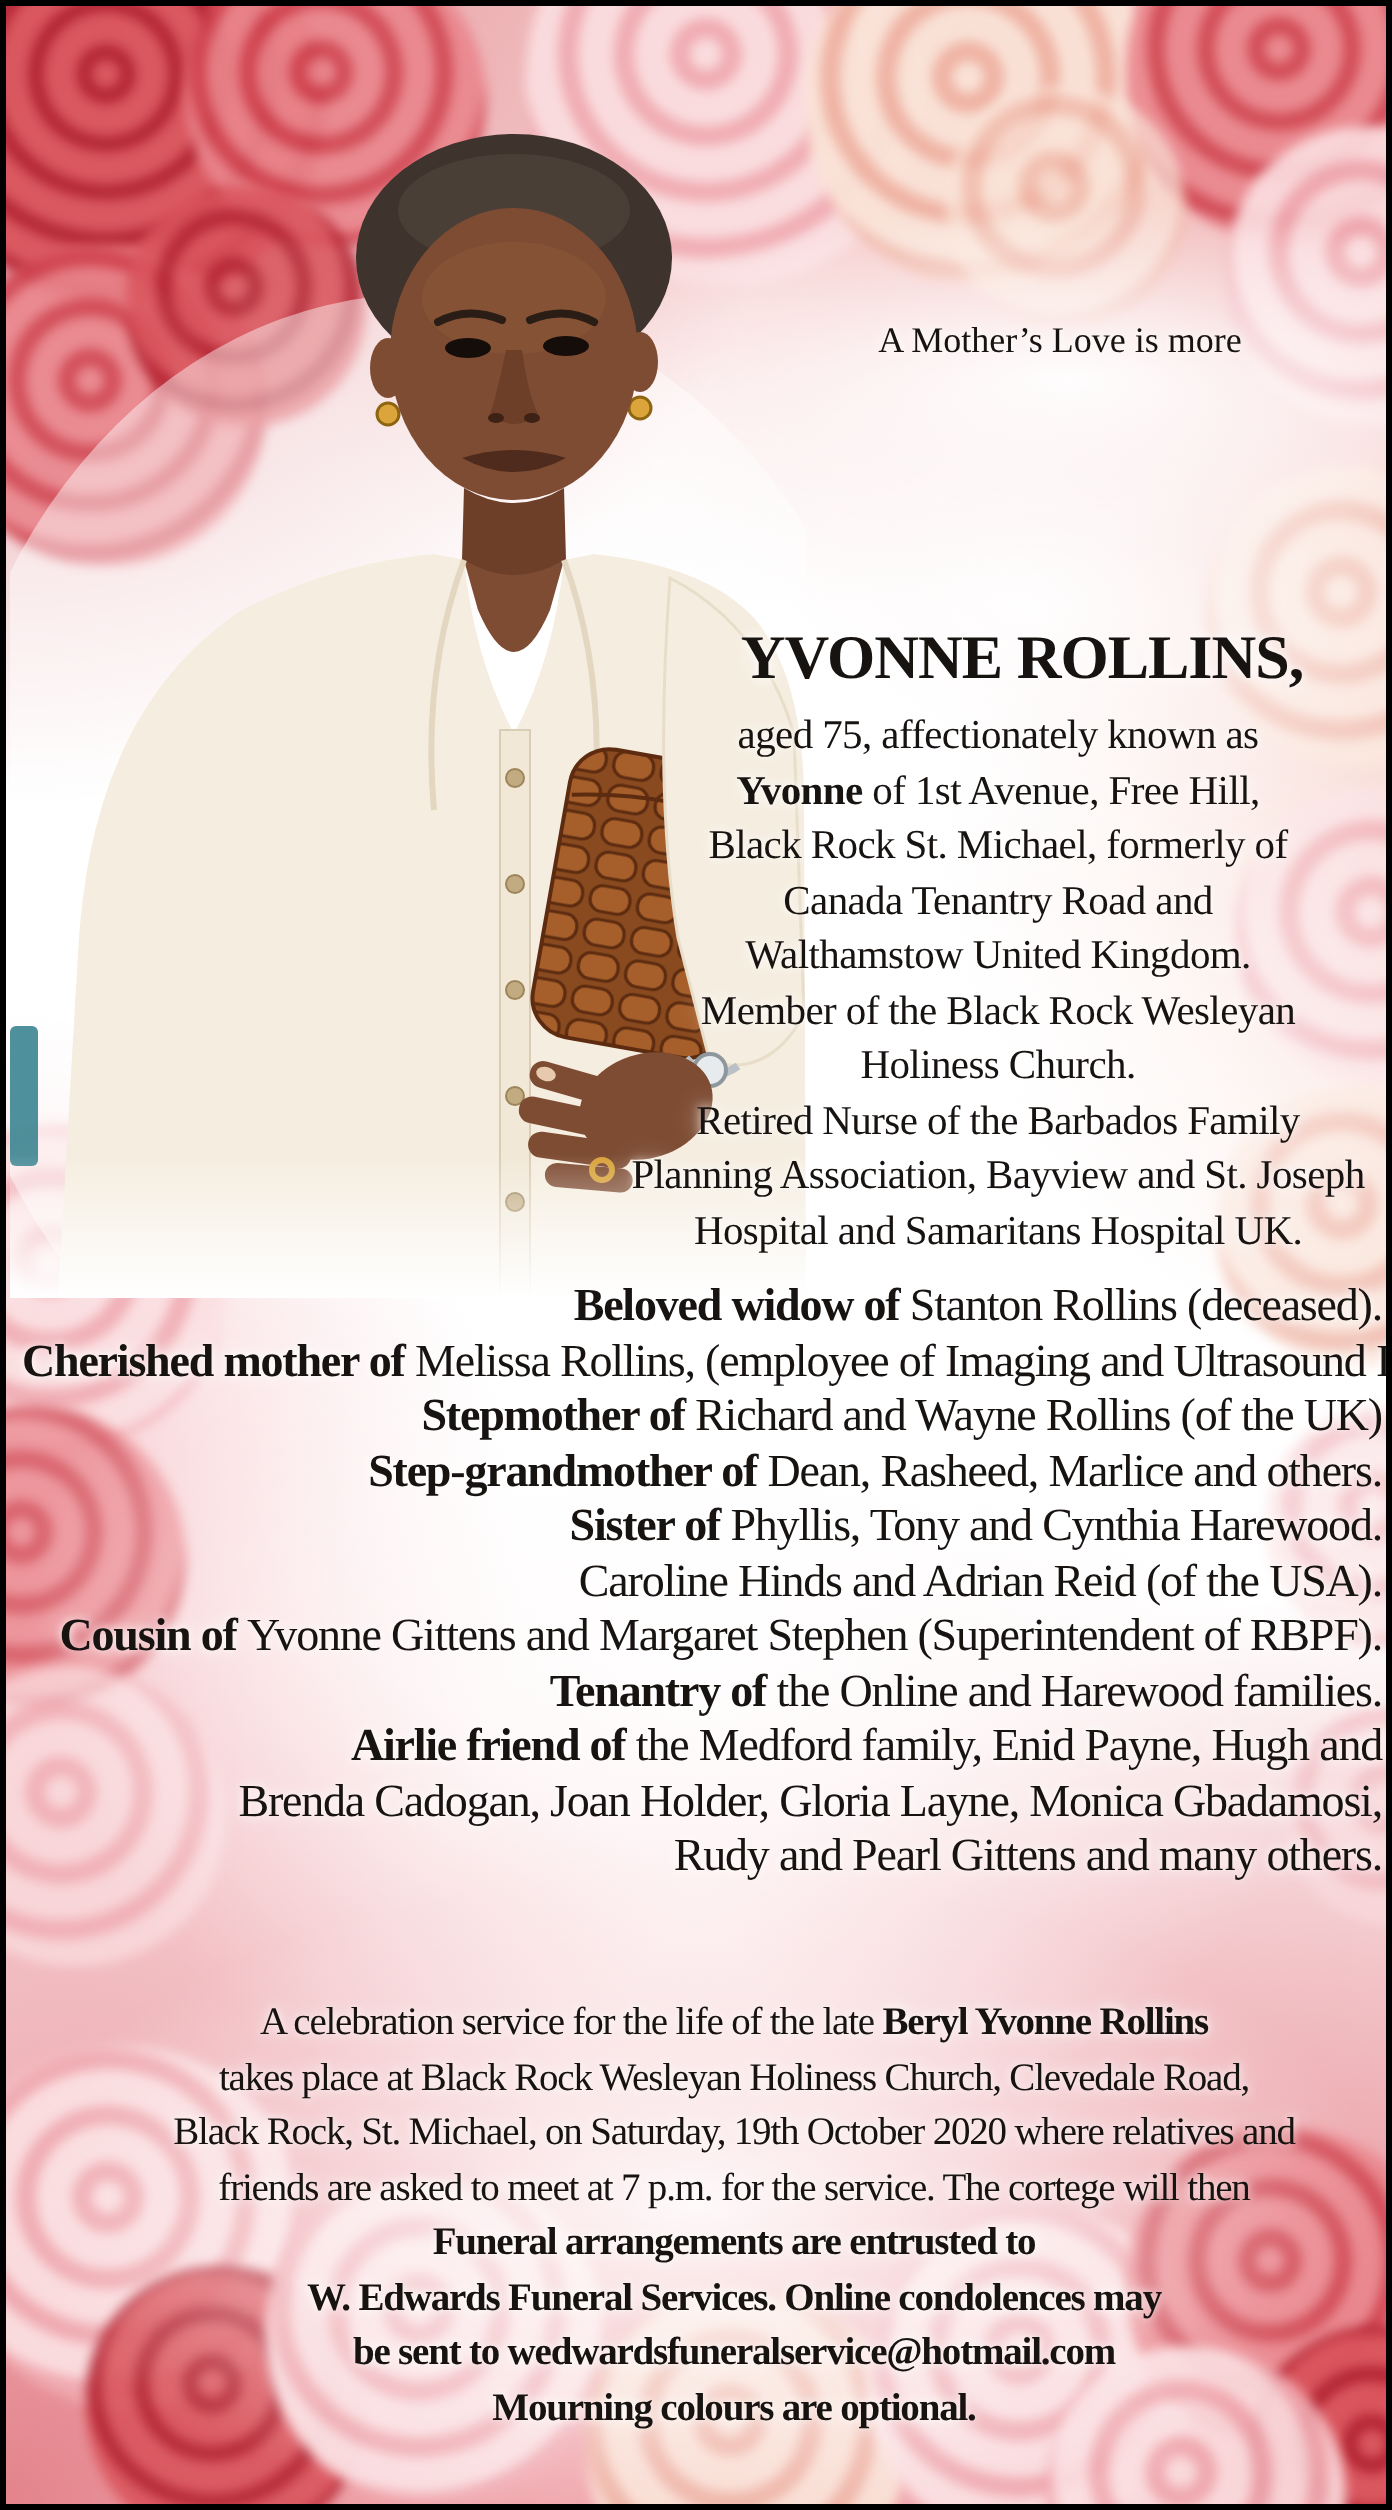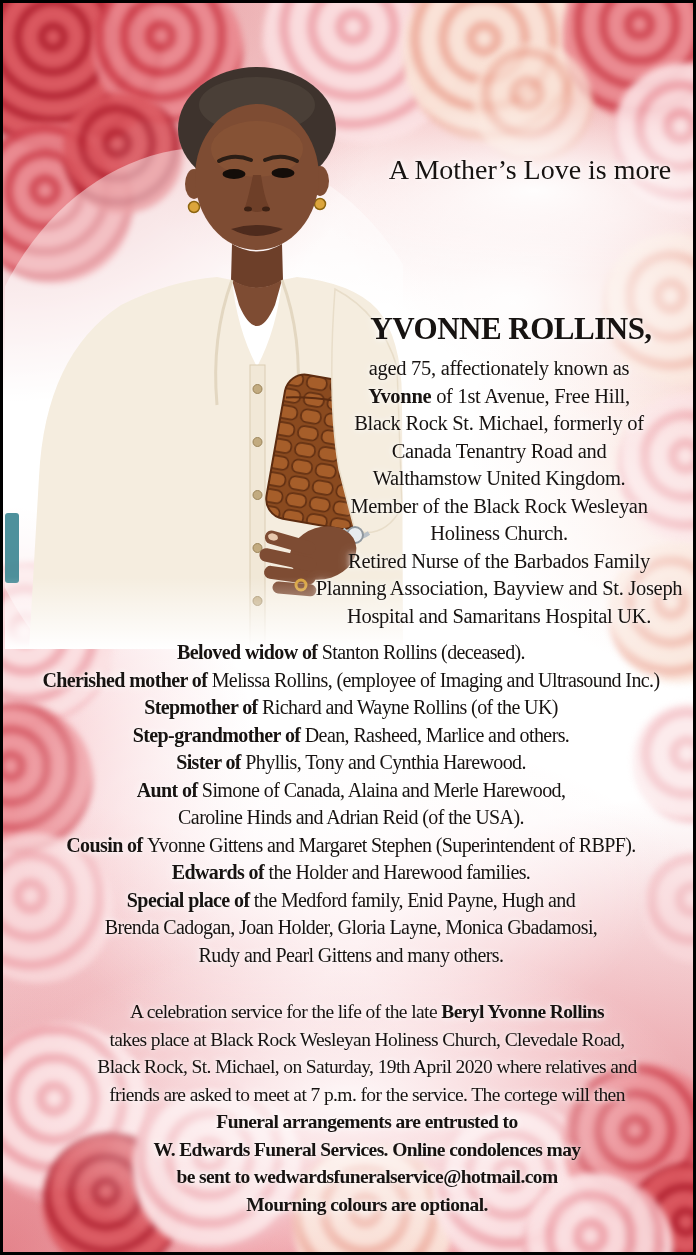--- a/index.html
+++ b/index.html
@@ -36,26 +36,26 @@
       radial-gradient(400px 310px at 50% 65%,  rgba(255,255,255,.96), rgba(255,255,255,0) 84%),
       radial-gradient(420px 200px at 50% 88%,  rgba(255,255,255,.92), rgba(255,255,255,0) 82%);
   }
   
   .portrait{position:absolute;left:2px;top:34px;z-index:3;}
   
   .txt{position:absolute;z-index:4;text-align:center;
        text-shadow:0 0 5px rgba(255,255,255,.95),0 0 12px rgba(255,255,255,.8);}
   .line{white-space:nowrap;}
   .b{font-weight:bold;}
-  .quote{left:362px;top:153px;width:330px;font-size:28px;line-height:28.5px;text-align:center;}
+  .quote{left:362px;top:153px;width:330px;font-size:18px;line-height:28.5px;text-align:center;}
   .script-wrap{left:340px;top:203px;width:352px;height:112px;position:absolute;z-index:4;}
   .full-name{left:325px;top:308px;width:366px;font-size:31px;font-weight:bold;
              letter-spacing:-.5px;white-space:nowrap;}
   .bio{left:296px;top:352px;width:400px;font-size:20.5px;line-height:27.5px;letter-spacing:-.3px;}
-  .relations{left:8px;top:636px;width:680px;font-size:20px;line-height:27.5px;letter-spacing:-.6px;}
+  .relations{left:8px;top:636px;width:680px;font-size:23px;line-height:27.5px;letter-spacing:-.6px;text-align:right;}
   .service{left:24px;top:995px;width:680px;font-size:19.5px;line-height:27.5px;letter-spacing:-.6px;}
 </style>
 </head>
 <body>
 
 <div class="page">
 
   <div class="bg">
     <i class="rose r-deep" style="left:-40px;top:-50px;width:200px;height:200px;opacity:.95"></i>
     <i class="rose r-red" style="left:90px;top:-30px;width:150px;height:150px;opacity:.9"></i>
@@ -169,33 +169,32 @@
       <div class="line"><span>Planning Association, Bayview and St. Joseph</span></div>
       <div class="line"><span>Hospital and Samaritans Hospital UK.</span></div>
     </div>
 
   <div class="txt relations">
       <div class="line"><span class="b">Beloved widow of </span><span>Stanton Rollins (deceased).</span></div>
       <div class="line"><span class="b">Cherished mother of </span><span>Melissa Rollins, (employee of Imaging and Ultrasound Inc.)</span></div>
       <div class="line"><span class="b">Stepmother of </span><span>Richard and Wayne Rollins (of the UK)</span></div>
       <div class="line"><span class="b">Step-grandmother of </span><span>Dean, Rasheed, Marlice and others.</span></div>
       <div class="line"><span class="b">Sister of </span><span>Phyllis, Tony and Cynthia Harewood.</span></div>
-      <div class="line"><span class="b">Aunt of </span><span>Simone of Canada, Alaina and Merle Harewood,</span></div>
       <div class="line"><span>Caroline Hinds and Adrian Reid (of the USA).</span></div>
       <div class="line"><span class="b">Cousin of </span><span>Yvonne Gittens and Margaret Stephen (Superintendent of RBPF).</span></div>
-      <div class="line"><span class="b">Edwards of </span><span>the Holder and Harewood families.</span></div>
-      <div class="line"><span class="b">Special place of </span><span>the Medford family, Enid Payne, Hugh and</span></div>
+      <div class="line"><span class="b">Tenantry of </span><span>the Online and Harewood families.</span></div>
+      <div class="line"><span class="b">Airlie friend of </span><span>the Medford family, Enid Payne, Hugh and</span></div>
       <div class="line"><span>Brenda Cadogan, Joan Holder, Gloria Layne, Monica Gbadamosi,</span></div>
       <div class="line"><span>Rudy and Pearl Gittens and many others.</span></div>
     </div>
 
   <div class="txt service">
       <div class="line"><span>A celebration service for the life of the late </span><span class="b">Beryl Yvonne Rollins</span></div>
       <div class="line"><span>takes place at Black Rock Wesleyan Holiness Church, Clevedale Road,</span></div>
-      <div class="line"><span>Black Rock, St. Michael, on Saturday, 19th April 2020 where relatives and</span></div>
+      <div class="line"><span>Black Rock, St. Michael, on Saturday, 19th October 2020 where relatives and</span></div>
       <div class="line"><span>friends are asked to meet at 7 p.m. for the service. The cortege will then</span></div>
       <div class="line"><span class="b">Funeral arrangements are entrusted to</span></div>
       <div class="line"><span class="b">W. Edwards Funeral Services. Online condolences may</span></div>
       <div class="line"><span class="b">be sent to wedwardsfuneralservice@hotmail.com</span></div>
       <div class="line"><span class="b">Mourning colours are optional.</span></div>
     </div>
 
 </div>
 
 </body></html>

